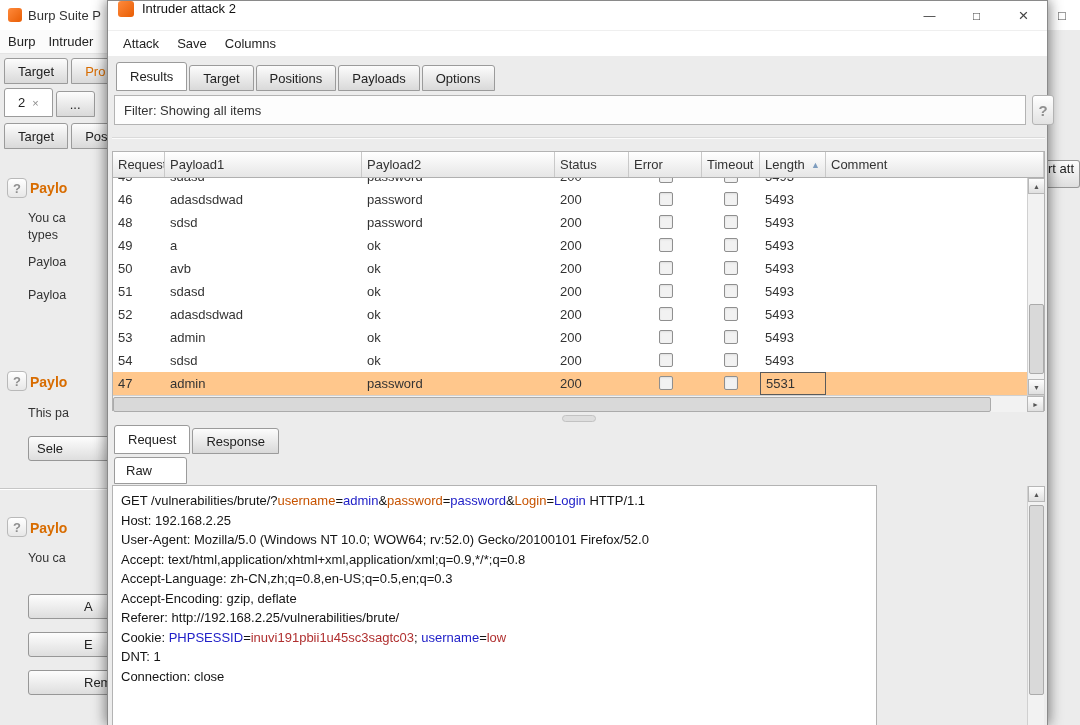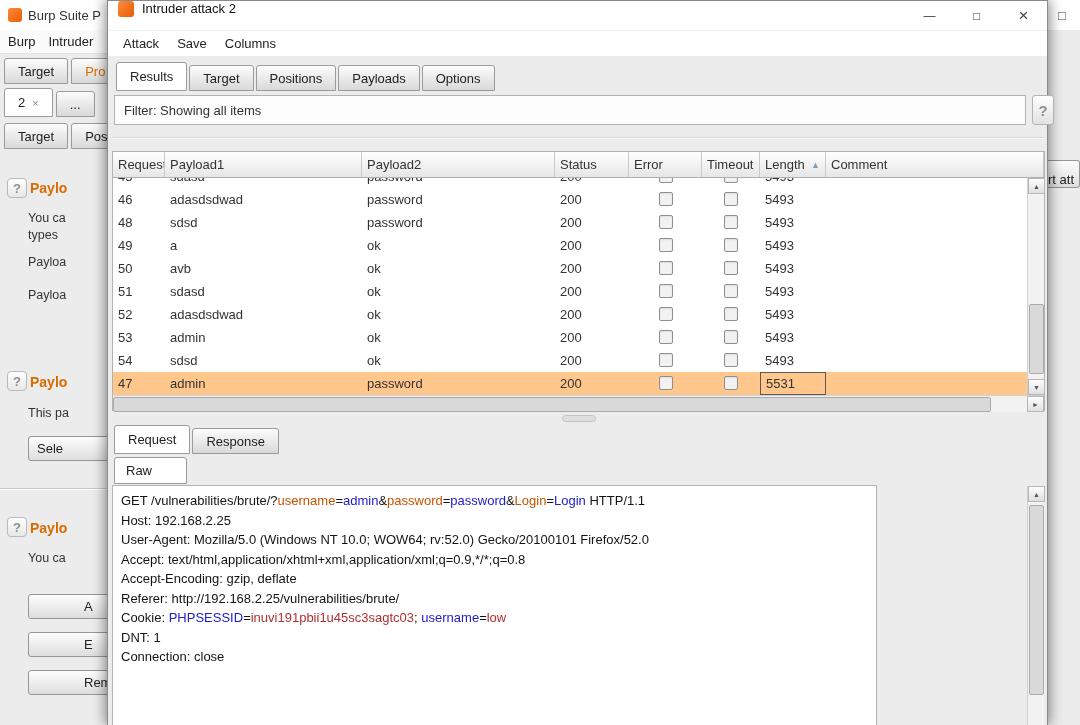--- a/index.html
+++ b/index.html
@@ -22,21 +22,21 @@
   .bg-heading{position:absolute;left:30px;color:var(--accent-orange);font-weight:bold;font-size:14px;white-space:nowrap;}
   .bg-text{position:absolute;left:28px;font-size:12.5px;color:#333;white-space:nowrap;}
   .bg-button{position:absolute;left:28px;width:130px;height:25px;border:1px solid #979797;border-radius:3px;background:linear-gradient(#fdfdfd,#dedede);color:#222;display:flex;align-items:center;overflow:hidden;}
   .bg-button.pad55{padding-left:55px;}
   .bg-button.pad8{padding-left:8px;}
   .bg-divider{position:absolute;left:0;width:107px;height:2px;border-top:1px solid #c6c6c6;border-bottom:1px solid #ffffff;}
 
   
   .bg-right{position:absolute;left:1048px;top:0;width:32px;height:725px;background:#ececec;z-index:1;}
   .bg-right-top{position:absolute;top:0;left:0;width:32px;height:30px;background:#fff;display:flex;align-items:center;padding-left:10px;color:#444;}
-  .bg-attack-btn{position:absolute;top:160px;left:0;width:32px;height:28px;border:1px solid #979797;border-left:none;border-radius:0 3px 3px 0;background:linear-gradient(#fdfdfd,#dedede);display:flex;align-items:flex-end;color:#222;white-space:nowrap;overflow:hidden;}
+  .bg-attack-btn{position:absolute;top:160px;left:0;width:32px;height:28px;border:1px solid #979797;border-left:none;border-radius:0 3px 3px 0;background:linear-gradient(#fdfdfd,#dedede);display:flex;align-items:flex-start;color:#222;white-space:nowrap;overflow:hidden;}
 
   
   .fg-window{position:absolute;left:107px;top:0;width:941px;height:725px;background:#ececec;border:1px solid #8a8a8a;border-bottom:none;box-shadow:-3px 0 12px rgba(0,0,0,.30),3px 0 12px rgba(0,0,0,.30);z-index:2;}
   .titlebar{position:absolute;top:0;left:0;width:100%;height:30px;background:#fff;display:flex;align-items:flex-start;gap:8px;padding-left:10px;border-bottom:1px solid #efefef;}
   .title{color:#111;}
   .win-controls{position:absolute;top:0;right:0;height:30px;display:flex;}
   .wc{width:47px;height:30px;display:flex;align-items:center;justify-content:center;color:#444;font-size:12px;}
   .wc.close{font-size:17px;}
   .menubar{position:absolute;top:30px;left:0;width:100%;height:26px;background:#fff;display:flex;gap:18px;align-items:center;padding-left:15px;border-bottom:1px solid #ececec;}
   .menu-item{white-space:nowrap;}
@@ -392,20 +392,21 @@
           <span>Hex</span>
         </div>
     </div>
 
     <div class="editor-area">
       <div class="req-text">
           <div class="req-line"><span>GET /vulnerabilities/brute/?</span><span class="seg-n">username</span><span>=</span><span class="seg-v">admin</span><span>&amp;</span><span class="seg-n">password</span><span>=</span><span class="seg-v">password</span><span>&amp;</span><span class="seg-n">Login</span><span>=</span><span class="seg-v">Login</span><span> HTTP/1.1</span></div>
           <div class="req-line"><span>Host: 192.168.2.25</span></div>
           <div class="req-line"><span>User-Agent: Mozilla/5.0 (Windows NT 10.0; WOW64; rv:52.0) Gecko/20100101 Firefox/52.0</span></div>
           <div class="req-line"><span>Accept: text/html,application/xhtml+xml,application/xml;q=0.9,*/*;q=0.8</span></div>
+          <div class="req-line"><span>Accept-Language: zh-CN,zh;q=0.8,en-US;q=0.5,en;q=0.3</span></div>
           <div class="req-line"><span>Accept-Encoding: gzip, deflate</span></div>
           <div class="req-line"><span>Referer: http://192.168.2.25/vulnerabilities/brute/</span></div>
           <div class="req-line"><span>Cookie: </span><span class="seg-v">PHPSESSID</span><span>=</span><span class="seg-c">inuvi191pbii1u45sc3sagtc03</span><span>; </span><span class="seg-v">username</span><span>=</span><span class="seg-c">low</span></div>
           <div class="req-line"><span>DNT: 1</span></div>
           <div class="req-line"><span>Connection: close</span></div>
         </div>
       <div class="vscroll2">
         <div class="sbtn up">▲</div>
         <div class="vthumb2"></div>
       </div>

